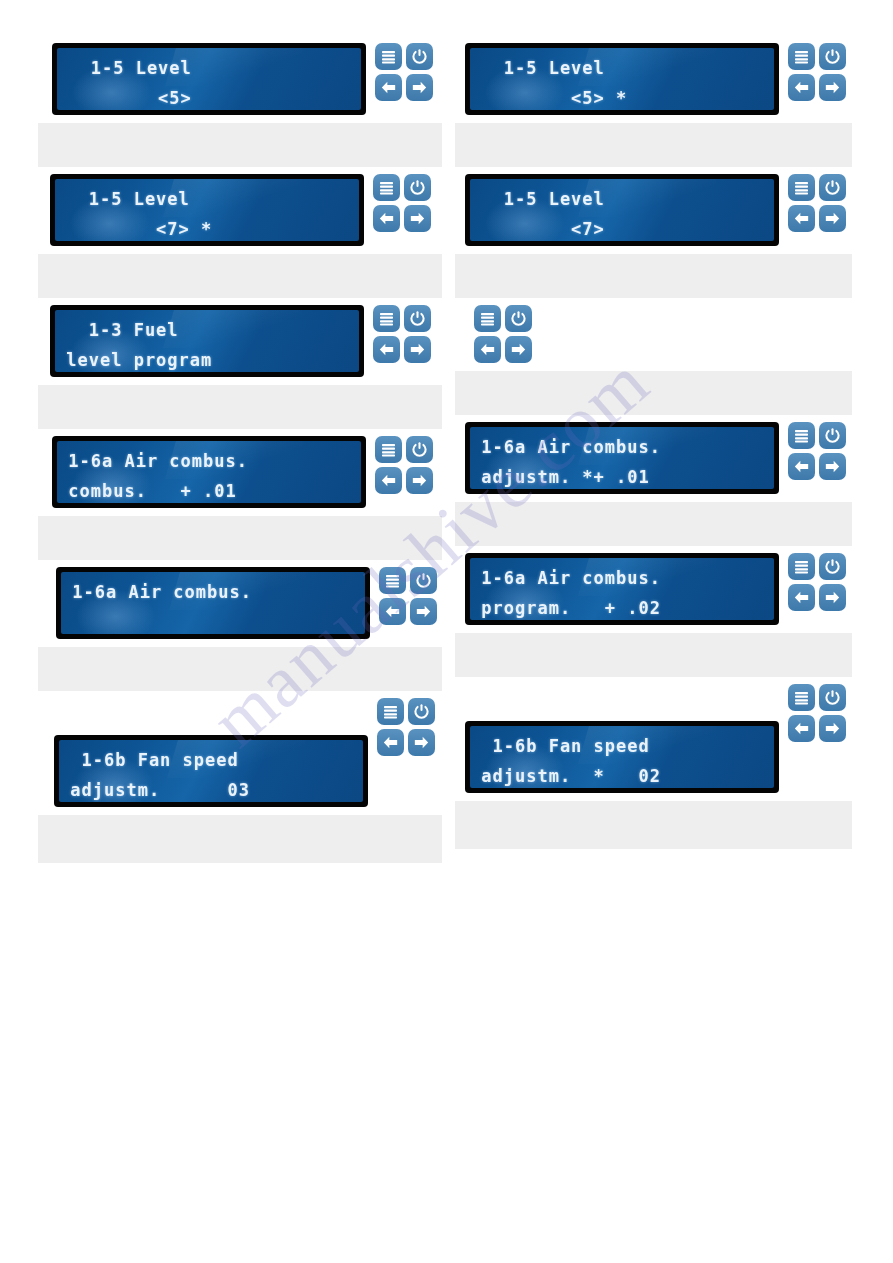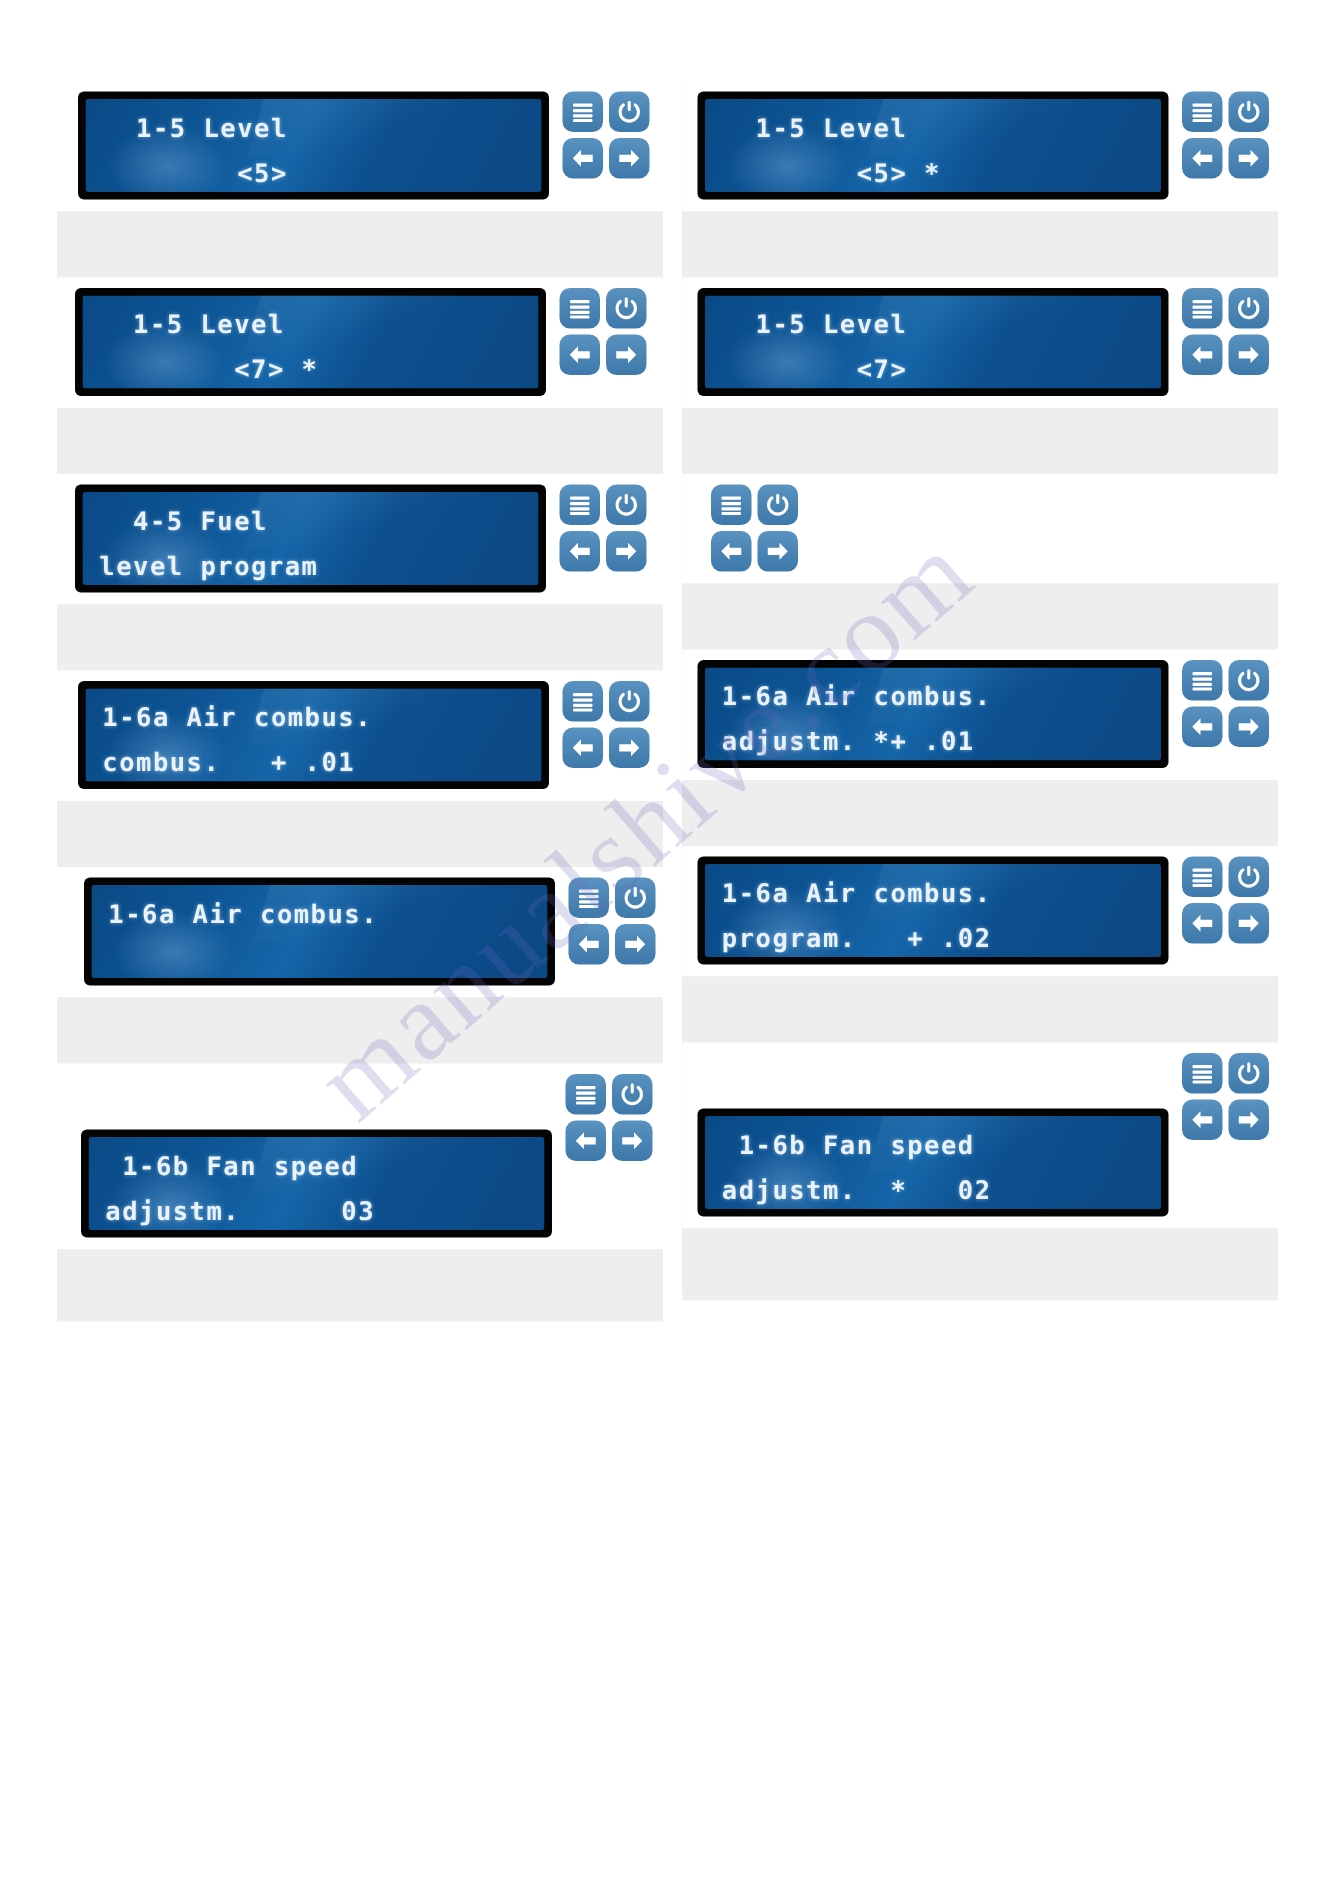--- a/index.html
+++ b/index.html
@@ -41,21 +41,21 @@
 
   
   #sheet {
     position: absolute;
     left: 0; top: 0;
     width: 893px; height: 1263px;
     z-index: 2;
   }
   .column {
     position: absolute;
-    top: 54px;
+    top: 36px;
     width: 404px;
     background: #eeeeee;
     padding-bottom: 4px;
   }
   .column.left  { left: 38px;  width: 404px; }
   .column.right { left: 455px; width: 397px; }
 
   
   .panel {
     position: relative;
@@ -243,21 +243,21 @@
             </div>
           </div>
         </div>
         <div class="panel-spacer"></div>
       </div>
       <div class="panel r2">
         <div class="panel-card" style="padding-left: 12px;">
           <div class="lcd-frame">
             <div class="lcd-screen">
               <div class="lcd-sheen"></div>
-              <div class="lcd-text" style="font-size: 17px; line-height: 30px; padding-top: 5px;"><span class="lcd-line">   4-5 Fuel</span><span class="lcd-line"> level program</span></div>
+              <div class="lcd-text" style="font-size: 17px; line-height: 30px; padding-top: 5px;"><span class="lcd-line">   1-3 Fuel</span><span class="lcd-line"> level program</span></div>
             </div>
           </div>
           <div class="keypad">
             <div class="key">
               <span>
                 <svg width="15" height="14" viewBox="0 0 15 14">
                   <rect x="1" y="1" width="13" height="2.2" rx="0.7" fill="#ffffff"></rect>
                   <rect x="1" y="4.6" width="13" height="2.2" rx="0.7" fill="#ffffff"></rect>
                   <rect x="1" y="8.2" width="13" height="2.2" rx="0.7" fill="#ffffff"></rect>
                   <rect x="1" y="11.4" width="13" height="2.0" rx="0.7" fill="#ffffff"></rect>

